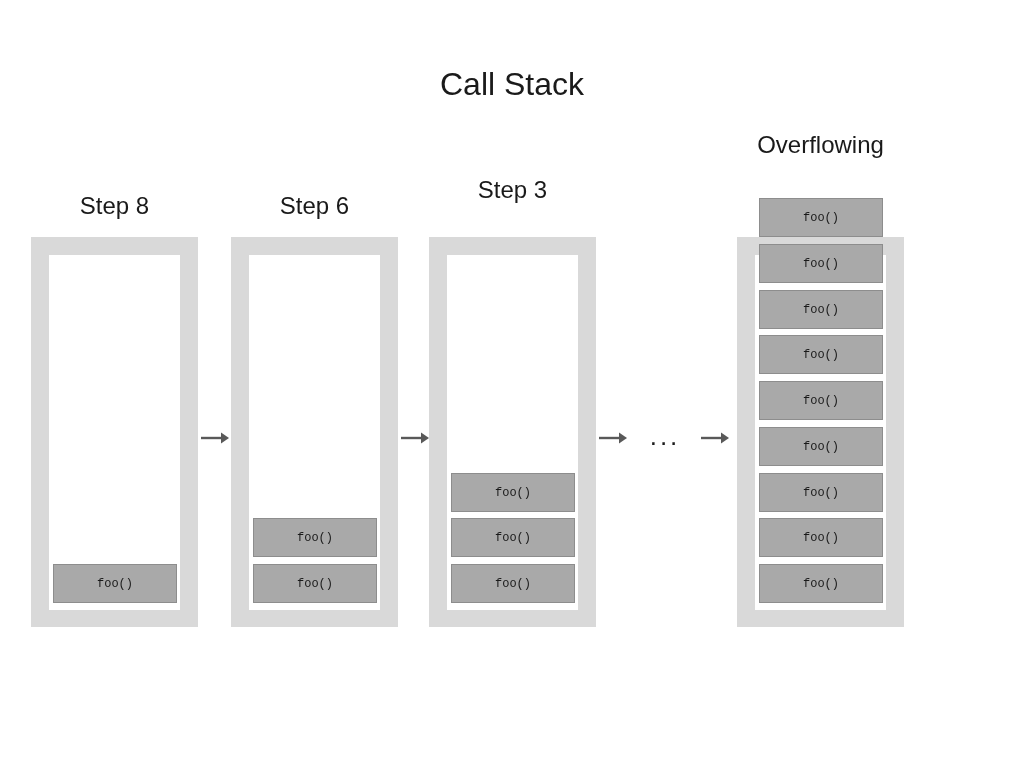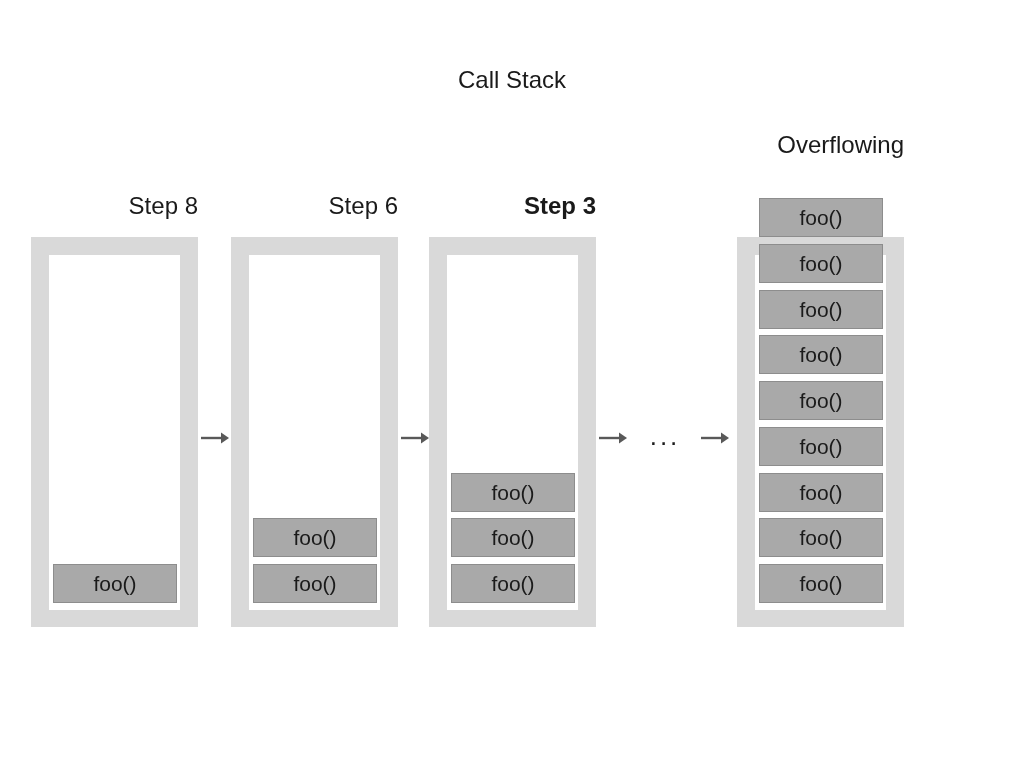--- a/index.html
+++ b/index.html
@@ -14,26 +14,26 @@
     background: var(--background, #ffffff);
     font-family: "Liberation Sans", sans-serif;
     overflow: hidden;
   }
   .title {
     position: absolute;
     top: 66px;
     left: 0;
     width: 1024px;
     text-align: center;
-    font-size: 24px;
+    font-size: 32px;
     color: var(--text, #1a1a1a);
   }
   .stack-label {
     position: absolute;
-    text-align: right;
+    text-align: center;
     font-size: 24px;
     color: var(--text, #1a1a1a);
     white-space: nowrap;
   }
   .stack-container {
     position: absolute;
     background: var(--container, #d9d9d9);
   }
   .stack-inner {
     position: absolute;
@@ -42,24 +42,25 @@
     right: 18px;
     bottom: 17px;
     background: var(--container-inner, #ffffff);
   }
   .stack-frame {
     position: absolute;
     box-sizing: border-box;
     background: var(--frame-fill, #a9a9a9);
     border: 1px solid var(--frame-border, #8d8d8d);
     color: var(--text, #1f1f1f);
-    font-size: 21px;
+    font-size: 12px;
     display: flex;
     align-items: center;
     justify-content: center;
+    font-family: Liberation Mono, monospace;
   }
   .connector-arrow {
     position: absolute;
     width: 30px;
     height: 14px;
     color: var(--arrow, #595959);
   }
   .connector-ellipsis {
     position: absolute;
     font-size: 26px;
@@ -79,21 +80,21 @@
         <div class="stack-inner"></div>
       </div>
       <div class="stack-label" style="left: 31px; top: 192px; width: 167px;">Step 8</div>
       <div class="stack-container" style="left: 231px; top: 237px; width: 167px; height: 390px;">
         <div class="stack-inner"></div>
       </div>
       <div class="stack-label" style="left: 231px; top: 192px; width: 167px;">Step 6</div>
       <div class="stack-container" style="left: 429px; top: 237px; width: 167px; height: 390px;">
         <div class="stack-inner"></div>
       </div>
-      <div class="stack-label" style="left: 429px; top: 192px; width: 167px; font-weight: bold;">Step 3</div>
+      <div class="stack-label" style="left: 429px; top: 176px; width: 167px;">Step 3</div>
       <div class="stack-container" style="left: 737px; top: 237px; width: 167px; height: 390px;">
         <div class="stack-inner"></div>
       </div>
       <div class="stack-label" style="left: 737px; top: 131px; width: 167px;">Overflowing</div>
       <div class="stack-frame" style="left: 53px; top: 564px; width: 124px; height: 39px;">foo()</div>
       <div class="stack-frame" style="left: 253px; top: 564px; width: 124px; height: 39px;">foo()</div>
       <div class="stack-frame" style="left: 253px; top: 518px; width: 124px; height: 39px;">foo()</div>
       <div class="stack-frame" style="left: 451px; top: 564px; width: 124px; height: 39px;">foo()</div>
       <div class="stack-frame" style="left: 451px; top: 518px; width: 124px; height: 39px;">foo()</div>
       <div class="stack-frame" style="left: 451px; top: 473px; width: 124px; height: 39px;">foo()</div>

